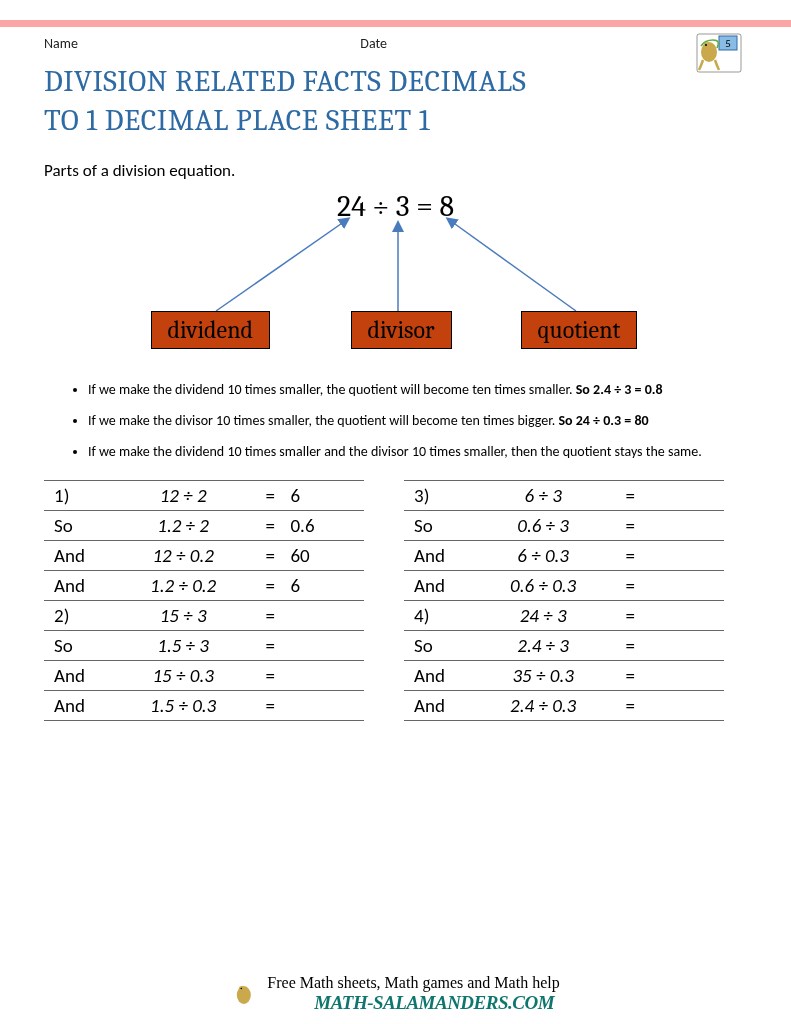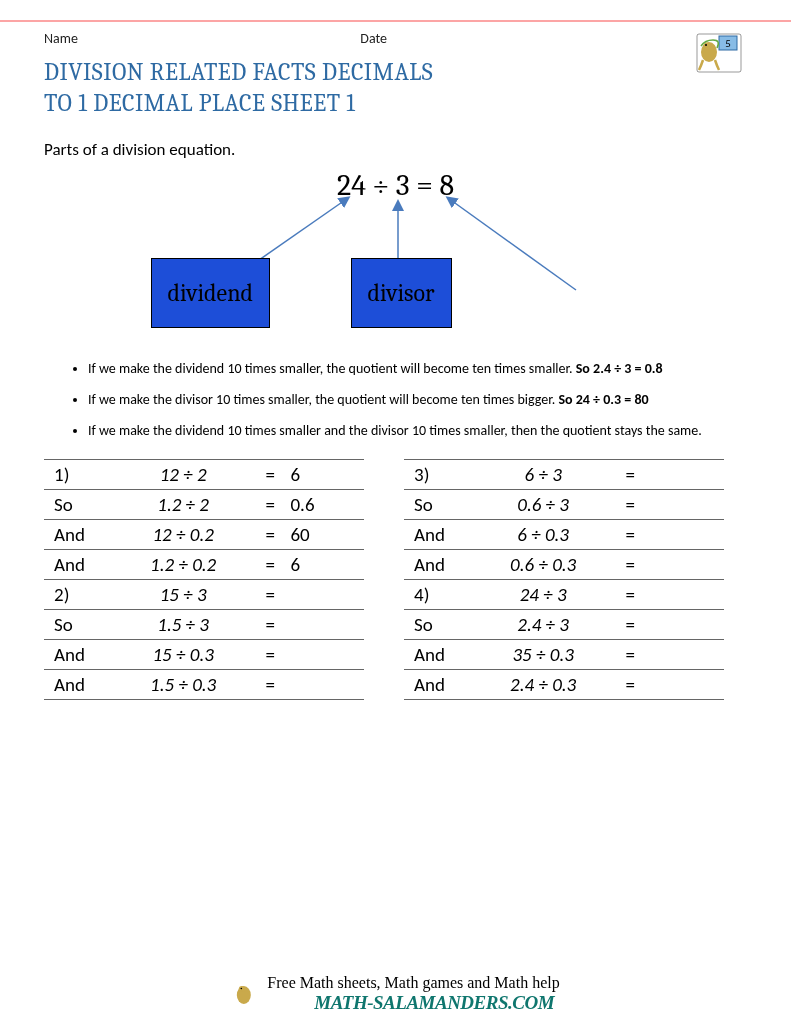--- a/index.html
+++ b/index.html
@@ -6,21 +6,21 @@
 body {
   font-family: Calibri, "Segoe UI", Arial, sans-serif;
   background: #fff;
   color: #000;
   width: 791px;
   height: 1024px;
   position: relative;
   font-size: 17px;
 }
 .page {
-  border-top: 2px solid #fca5a5;
+  border-top: 7px solid #fca5a5;
   margin: 20px 0 0 0;
   padding: 8px 44px 0 44px;
 }
 .header-row {
   display: flex;
   justify-content: space-between;
   align-items: flex-start;
   font-size: 14px;
   color: #222;
   margin-bottom: 10px;
@@ -28,21 +28,21 @@
 .logo {
   position: absolute;
   top: 32px;
   right: 48px;
   width: 48px;
   height: 42px;
 }
 .title {
   color: #2e6aa3;
   font-family: Cambria, Georgia, serif;
-  font-size: 24px;
+  font-size: 30px;
   letter-spacing: 0.5px;
   line-height: 1.3;
   margin: 8px 0 20px 0;
   font-weight: normal;
 }
 .intro { margin-bottom: 8px; }
 .diagram {
   position: relative;
   width: 640px;
   height: 160px;
@@ -52,25 +52,25 @@
   position: absolute;
   top: 0;
   left: 50%;
   transform: translateX(-50%);
   font-family: Cambria, Georgia, serif;
   font-size: 30px;
 }
 .label-box {
   position: absolute;
   border: 1px solid #000;
-  padding: 20px 16px;
+  padding: 4px 16px;
   font-family: Cambria, Georgia, serif;
   font-size: 24px;
   text-align: center;
-  background: #1d4ed8;
+  background: #c2410c;
 }
 .label-dividend { bottom: 0; left: 75px; }
 .label-divisor { bottom: 0; left: 275px; }
 .label-quotient { bottom: 0; left: 445px; }
 .arrow-svg { position: absolute; top: 0; left: 0; }
 .bullets {
   margin: 28px 0 18px 44px;
   padding-right: 10px;
 }
 .bullets li {
@@ -162,20 +162,21 @@
         <marker id="ah" markerWidth="8" markerHeight="8" refX="6" refY="4" orient="auto">
           <path d="M0,0 L8,4 L0,8 Z" fill="#4a7bbd"></path>
         </marker>
       </defs>
       <line x1="140" y1="122" x2="272" y2="30" stroke="#4a7bbd" stroke-width="1.5" marker-end="url(#ah)"></line>
       <line x1="322" y1="122" x2="322" y2="34" stroke="#4a7bbd" stroke-width="1.5" marker-end="url(#ah)"></line>
       <line x1="500" y1="122" x2="372" y2="30" stroke="#4a7bbd" stroke-width="1.5" marker-end="url(#ah)"></line>
     </svg>
     <div class="label-box label-dividend">dividend</div>
     <div class="label-box label-divisor">divisor</div>
+    <div class="label-box label-quotient">quotient</div>
   </div>
 
   <ul class="bullets">
     <li><span>If we make the dividend 10 times smaller, the quotient will become ten times smaller. </span><span class="bold">So 2.4 ÷ 3 = 0.8</span></li>
     <li><span>If we make the divisor 10 times smaller, the quotient will become ten times bigger. </span><span class="bold">So 24 ÷ 0.3 = 80</span></li>
     <li><span>If we make the dividend 10 times smaller and the divisor 10 times smaller, then the quotient stays the same.</span><span class="bold"></span></li>
   </ul>
 
 
   <div class="tables">

